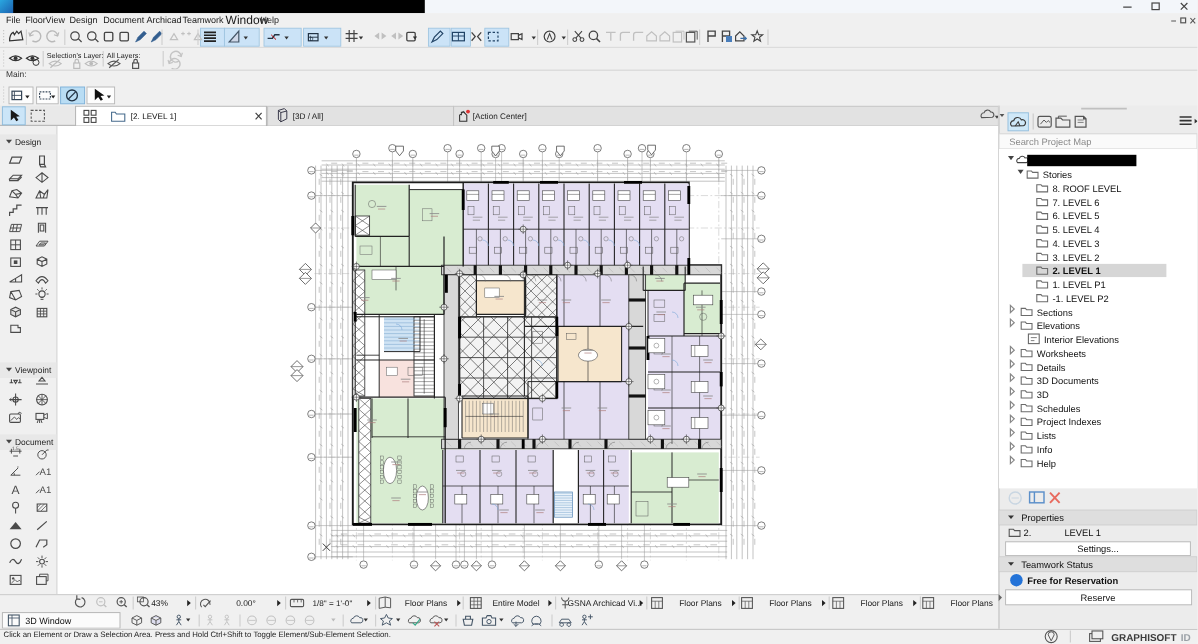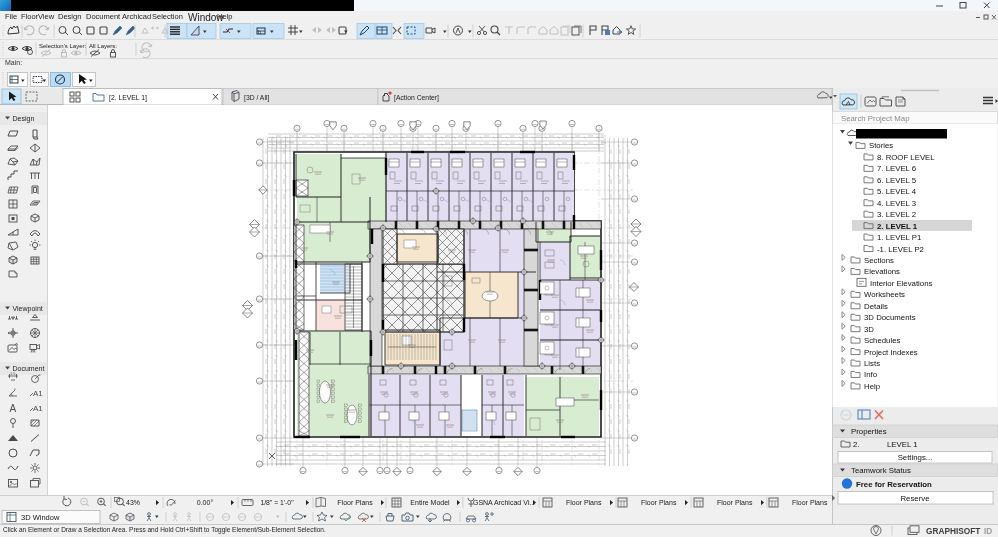--- a/index.html
+++ b/index.html
@@ -18,21 +18,21 @@
 <rect x="30" y="2.5" width="6" height="5.5" fill="none" stroke="#444" stroke-width="1"></rect>
 <path d="M54 2.5 L59.5 8 M59.5 2.5 L54 8" stroke="#444" stroke-width="1"></path>
 </svg>
 <div class="abs" style="left:0;top:11px;width:998px;height:11px;background:#f0f0f0;"></div>
     <div class="txt" style="left:5px;top:12px;font-size:7.5px;">File</div>
     <div class="txt" style="left:21px;top:12px;font-size:7.5px;">Floor</div>
     <div class="txt" style="left:38px;top:12px;font-size:7.5px;">View</div>
     <div class="txt" style="left:58px;top:12px;font-size:7.5px;">Design</div>
     <div class="txt" style="left:86px;top:12px;font-size:7.5px;">Document</div>
     <div class="txt" style="left:122px;top:12px;font-size:7.5px;">Archicad</div>
-    <div class="txt" style="left:152px;top:12px;font-size:7.5px;">Selection</div>
+    <div class="txt" style="left:152px;top:12px;font-size:7.5px;">Teamwork</div>
     <div class="txt" style="left:188px;top:12px;font-size:10px;">Window</div>
     <div class="txt" style="left:217px;top:12px;font-size:7.5px;">Help</div>
     <svg class="abs" style="left:975px;top:13px;" width="22" height="8" viewBox="0 0 22 8">
 <path d="M1 4.5 L5 4.5" stroke="#555" stroke-width="1"></path>
 <rect x="9" y="2" width="4" height="4" fill="none" stroke="#555" stroke-width="1"></rect>
 <path d="M17 2 L21 6.5 M21 2 L17 6.5" stroke="#555" stroke-width="0.9"></path>
 </svg>
     <div class="abs" style="left:0;top:22px;width:998px;height:18px;background:#f0f0f0;border-bottom:1px solid #dcdcdc;"></div>
     <svg class="abs" style="left:0;top:22px;" width="998" height="18" viewBox="0 0 998 18">
       <path d="M3 3 L3 15" stroke="#c8c8c8" stroke-width="1" stroke-dasharray="1 1.5"></path>

